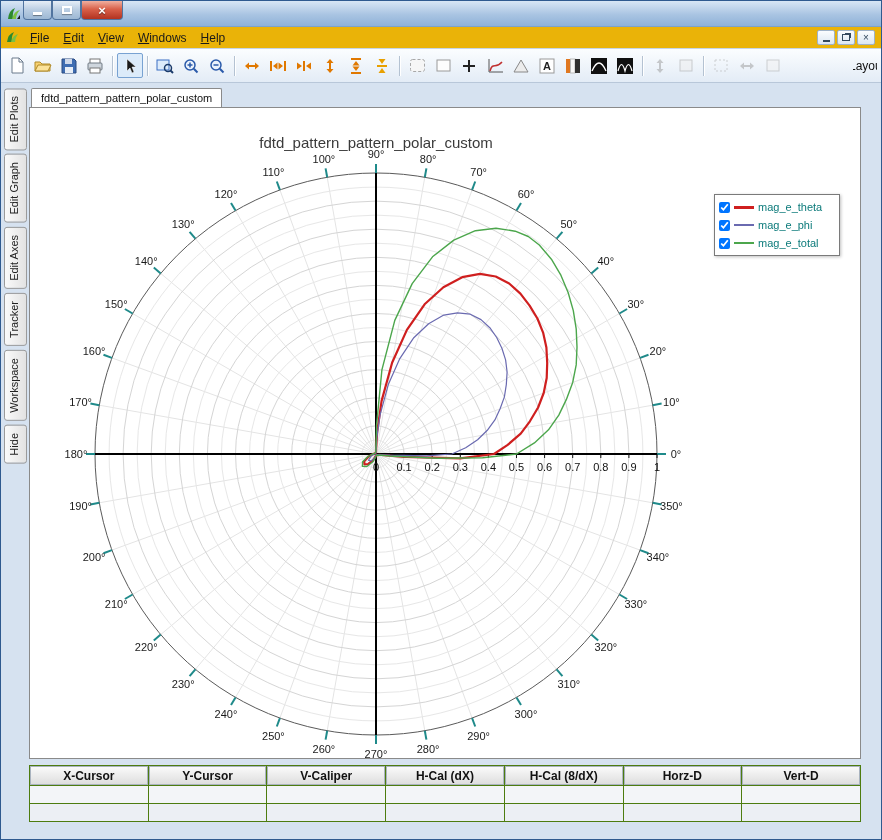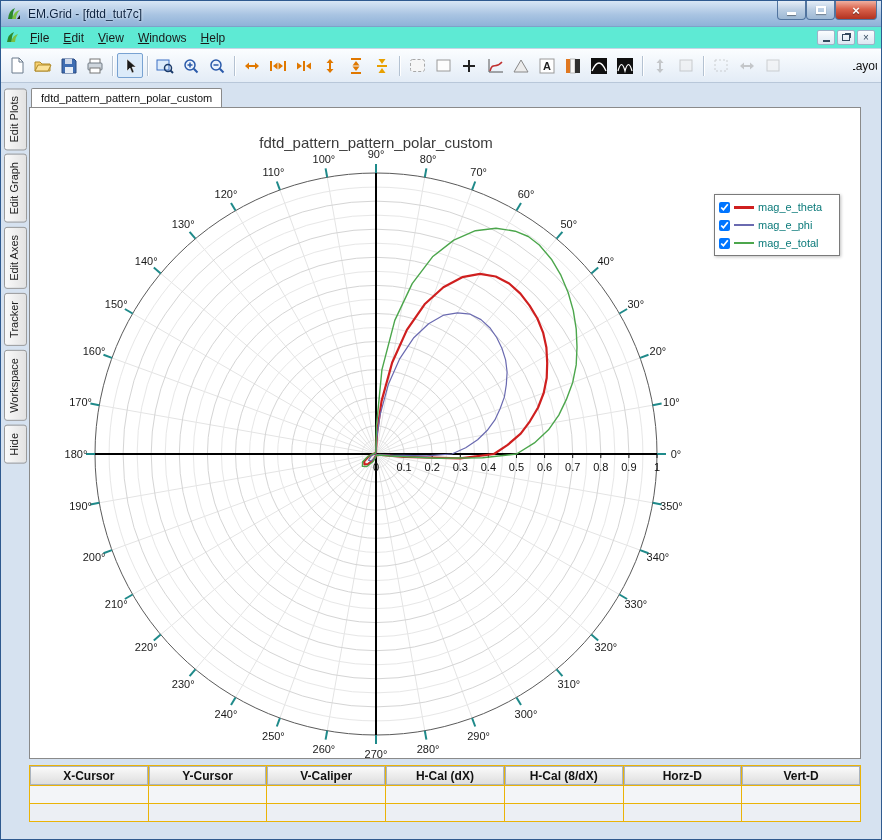--- a/index.html
+++ b/index.html
@@ -18,21 +18,21 @@
   .win-btns { display:flex; align-items:flex-start; height:100%; }
   .win-btn { width:29px; height:19px; margin-left:0; border:1px solid #51749f; border-top:none;
              border-radius:0 0 4px 4px; background:linear-gradient(#e6eef7,#b9cde2 50%,#9db8d4);
              display:flex; align-items:center; justify-content:center; }
   .win-btn.close { width:42px; background:linear-gradient(#f0b0a0,#d9614a 45%,#b23220); }
   .g-min { width:9px; height:3px; background:#fff; box-shadow:0 1px 1px rgba(0,0,0,.4); margin-top:6px; }
   .g-max { width:10px; height:8px; border:2px solid #fff; box-shadow:0 1px 1px rgba(0,0,0,.3); }
   .g-close { color:#fff; font-weight:bold; font-size:13px; line-height:13px; text-shadow:0 1px 1px rgba(0,0,0,.5); }
 
   
-  .menubar { height:22px; flex:0 0 22px; background:#5eead4; display:flex; align-items:center;
+  .menubar { height:22px; flex:0 0 22px; background:#eab308; display:flex; align-items:center;
              padding:0 4px; border-bottom:1px solid #c7d5e7; font-size:12px; }
   .menubar .app-icon { width:16px; height:16px; margin-right:2px; }
   .menu-item { padding:2px 7px; color:#1a1a1a; cursor:default; }
   .mdi-btns { margin-left:auto; display:flex; gap:2px; padding-right:2px; }
   .mdi-btn { width:18px; height:15px; border:1px solid #9fb2c8; border-radius:2px;
              background:linear-gradient(#fbfdff,#dce7f2); display:flex; align-items:center; justify-content:center;
              font-size:10px; color:#34495e; }
   .g-mdi-min { width:7px; height:2px; background:#34495e; margin-top:6px; }
   .g-mdi-rest { width:8px; height:7px; border:1px solid #34495e; box-shadow:2px -2px 0 -1px #34495e; }
 
@@ -67,40 +67,39 @@
 
   .legend { position:absolute; left:684px; top:86px; width:126px; background:#fff;
             border:1px solid #7a7a7a; box-shadow:1px 1px 3px rgba(0,0,0,.25); padding:3px 4px; }
   .legend-row { display:flex; align-items:center; gap:4px; height:18px; }
   .legend-row input { width:11px; height:11px; margin:0; }
   .lsample { width:20px; border-top-style:solid; }
   .ltext { font-size:11px; color:#0b7a7a; }
 
   
   .cursor-table { margin-top:6px; width:100%; border-collapse:separate; border-spacing:1px;
-                  background:#eab308; table-layout:fixed; }
+                  background:#4d7c0f; table-layout:fixed; }
   .cursor-table th { background:linear-gradient(#fafafa,#dedede); font-size:12px; font-weight:bold;
                      color:#111; height:19px; border:1px solid #a9b3bf; }
   .cursor-table td { background:#f3f5f8; height:17px; }
   .cursor-table tr:last-child td { background:#eceff4; }
 </style>
 </head>
 <body>
 
 <div class="window">
 
   <div class="titlebar">
     <span class="app-icon">
       <svg width="16" height="16">
           <path d="M2 13 Q3 4 9 2 Q6 7 7 13 Z" fill="#2d8a2d"></path>
           <path d="M6 13 Q8 5 14 4 Q10 8 10 13 Z" fill="#7ac143"></path>
           <path d="M11 13 L14 9 L14 13 Z" fill="#1a1a1a"></path>
         </svg>
     </span>
-    <span class="title-text">EM.Grid - [fdtd_tut7c]</span>
     <span class="win-btns">
       <span class="win-btn">
           <span class="g-min"></span>
         </span>
       <span class="win-btn">
           <span class="g-max"></span>
         </span>
       <span class="win-btn close">
           <span class="g-close">×</span>
         </span>

